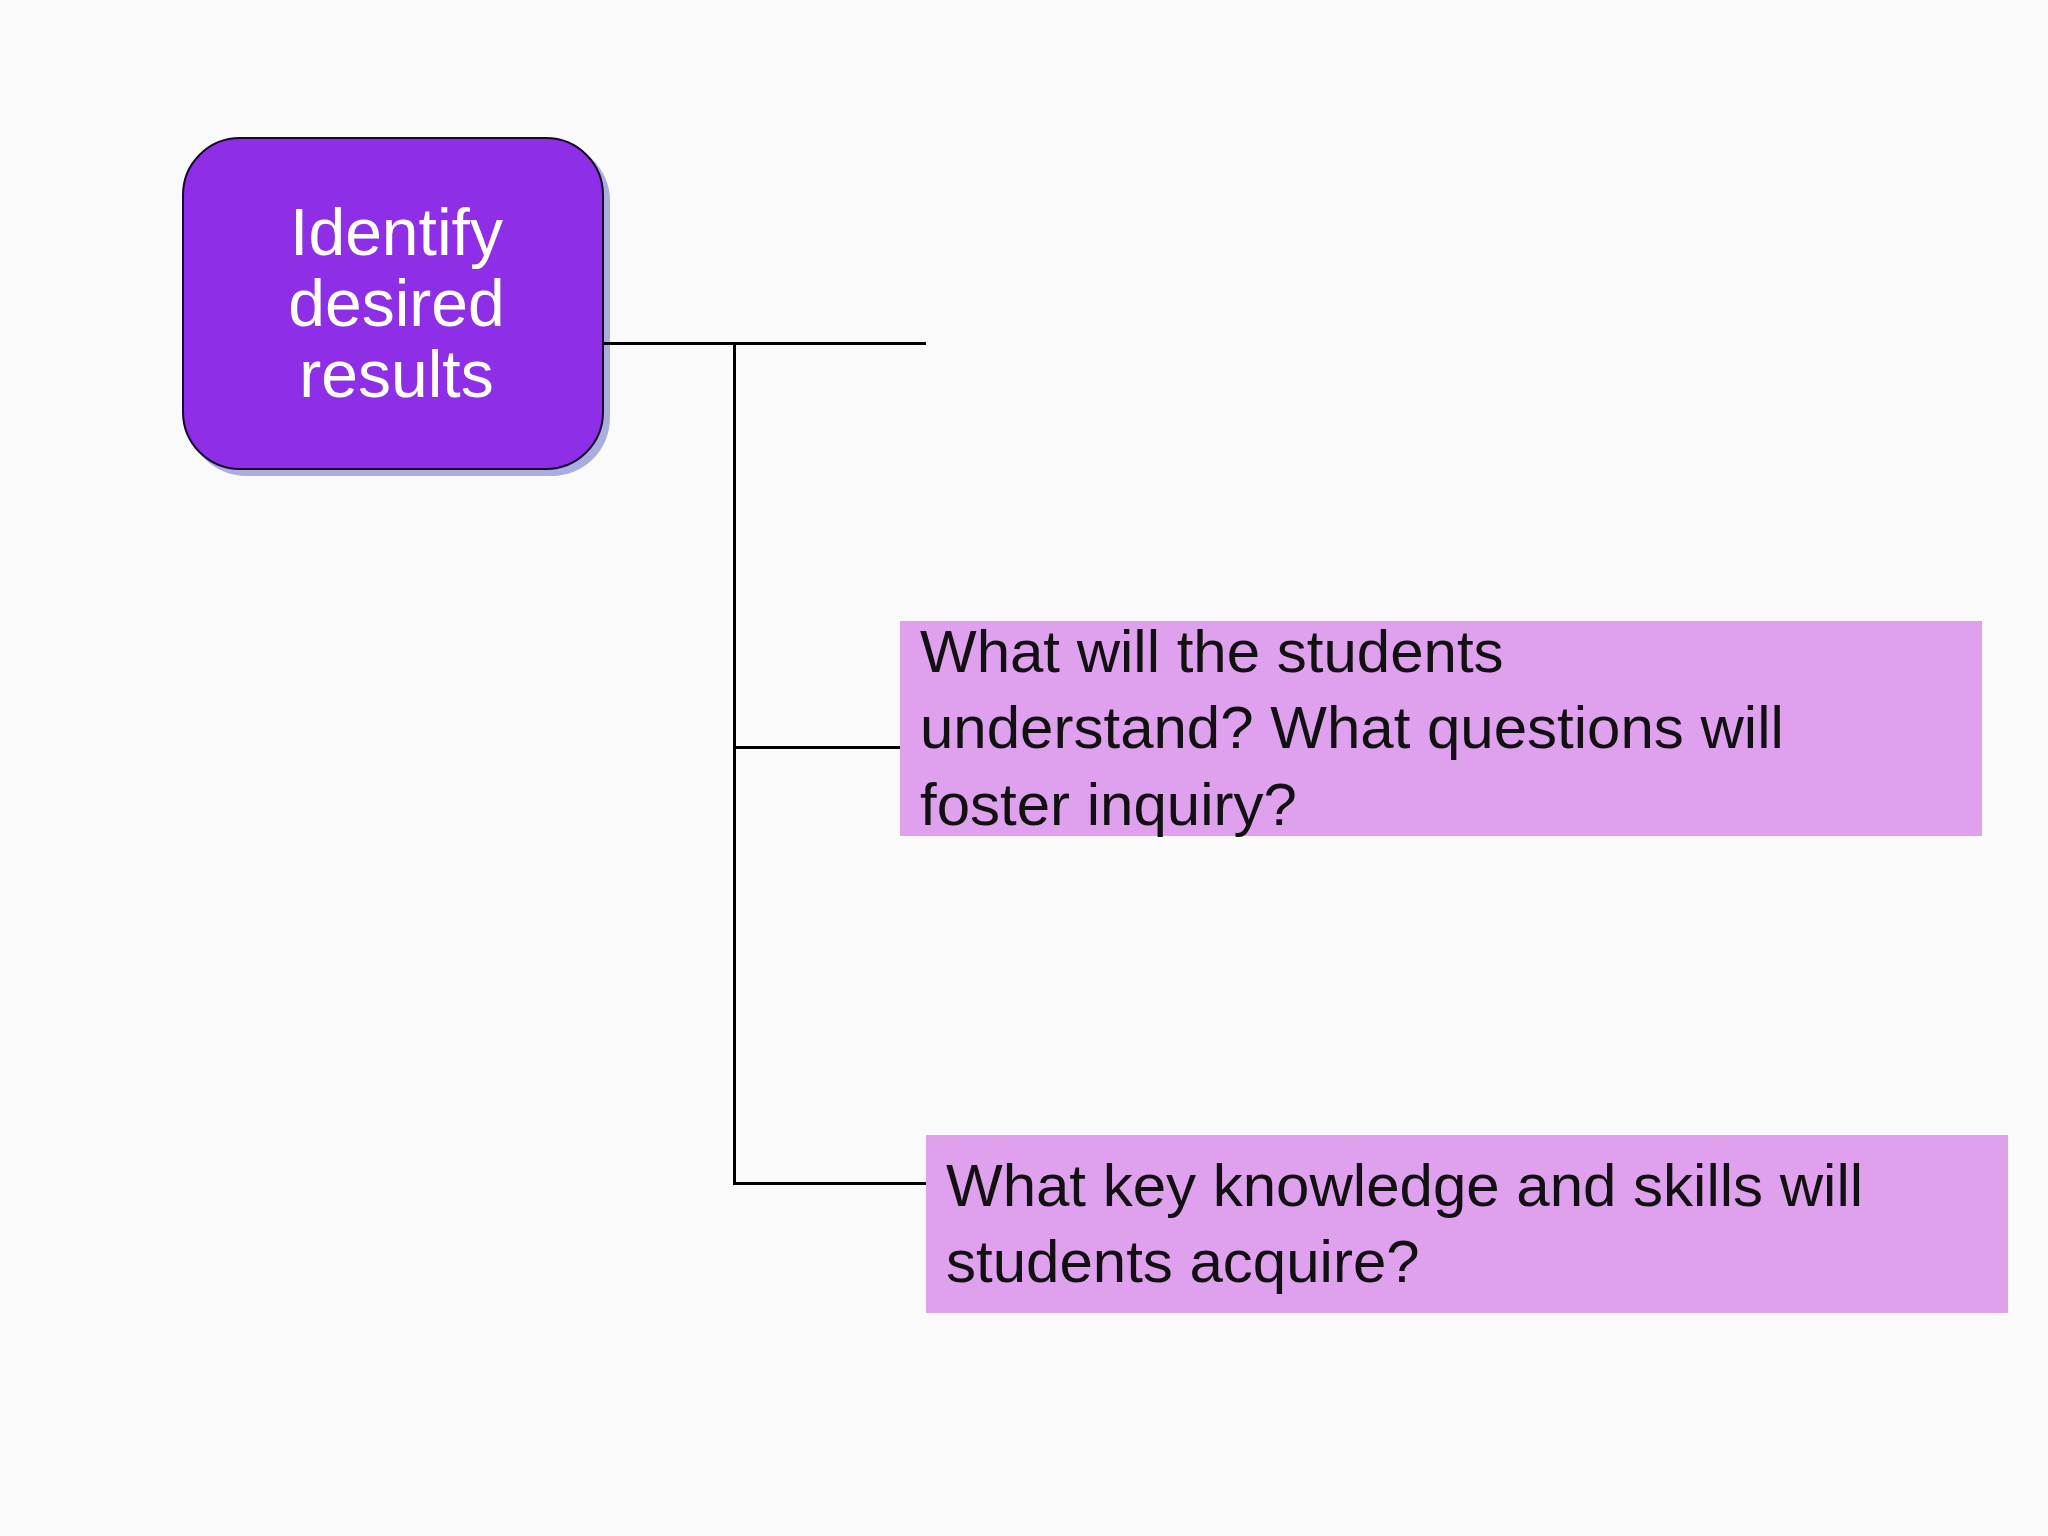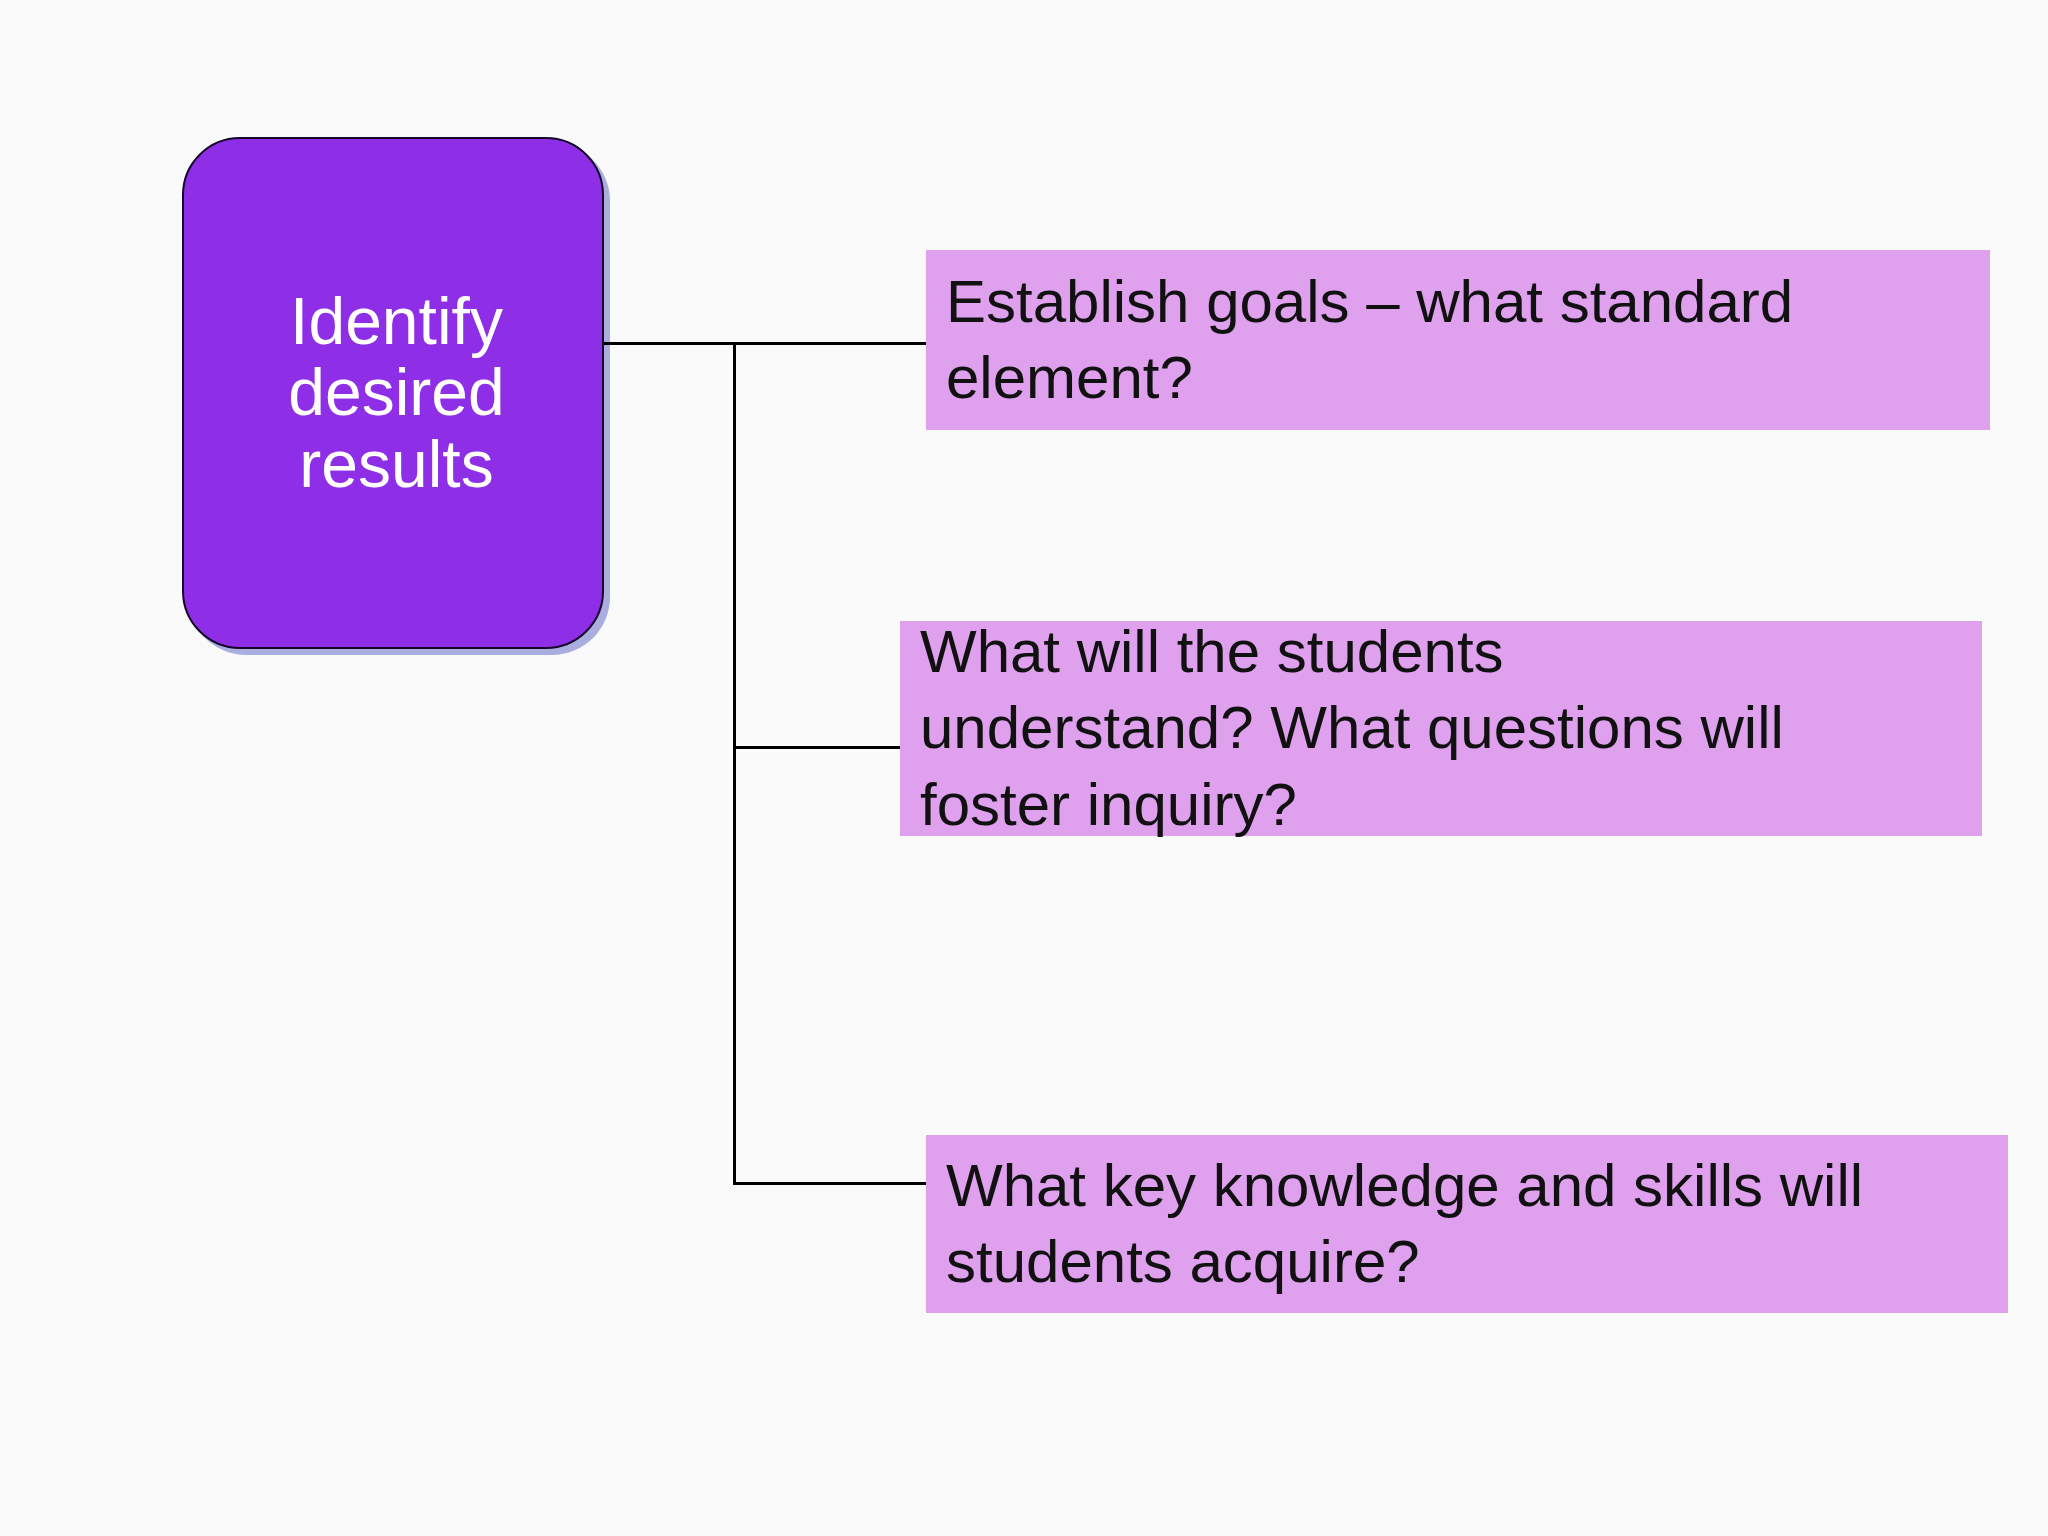--- a/index.html
+++ b/index.html
@@ -12,21 +12,21 @@
     height: 1536px;
     background: var(--background, #fbfafb);
     font-family: "Liberation Sans", sans-serif;
     overflow: hidden;
   }
   .root-node {
     position: absolute;
     left: 182px;
     top: 137px;
     width: 422px;
-    height: 512px;
+    height: 333px;
     box-sizing: border-box;
     background: var(--root-fill, #8e2ee6);
     border: 2px solid var(--root-border, #16062a);
     border-radius: 58px;
     box-shadow: 6px 6px 0 var(--root-shadow, #a9aede);
     display: flex;
     align-items: center;
     justify-content: center;
     padding-left: 7px;
   }
@@ -74,24 +74,20 @@
     <div class="label">Identify
 desired
 results</div>
   </div>
 
   <div class="connector conn-h1"></div>
   <div class="connector conn-trunk"></div>
   <div class="connector conn-h2"></div>
   <div class="connector conn-h3"></div>
 
-  <div class="branch-node branch-1">
-    <div class="label">Establish goals – what standard
-element?</div>
-  </div>
 
   <div class="branch-node branch-2">
     <div class="label">What will the students
 understand? What questions will
 foster inquiry?</div>
   </div>
 
   <div class="branch-node branch-3">
     <div class="label">What key knowledge and skills will
 students acquire?</div>

